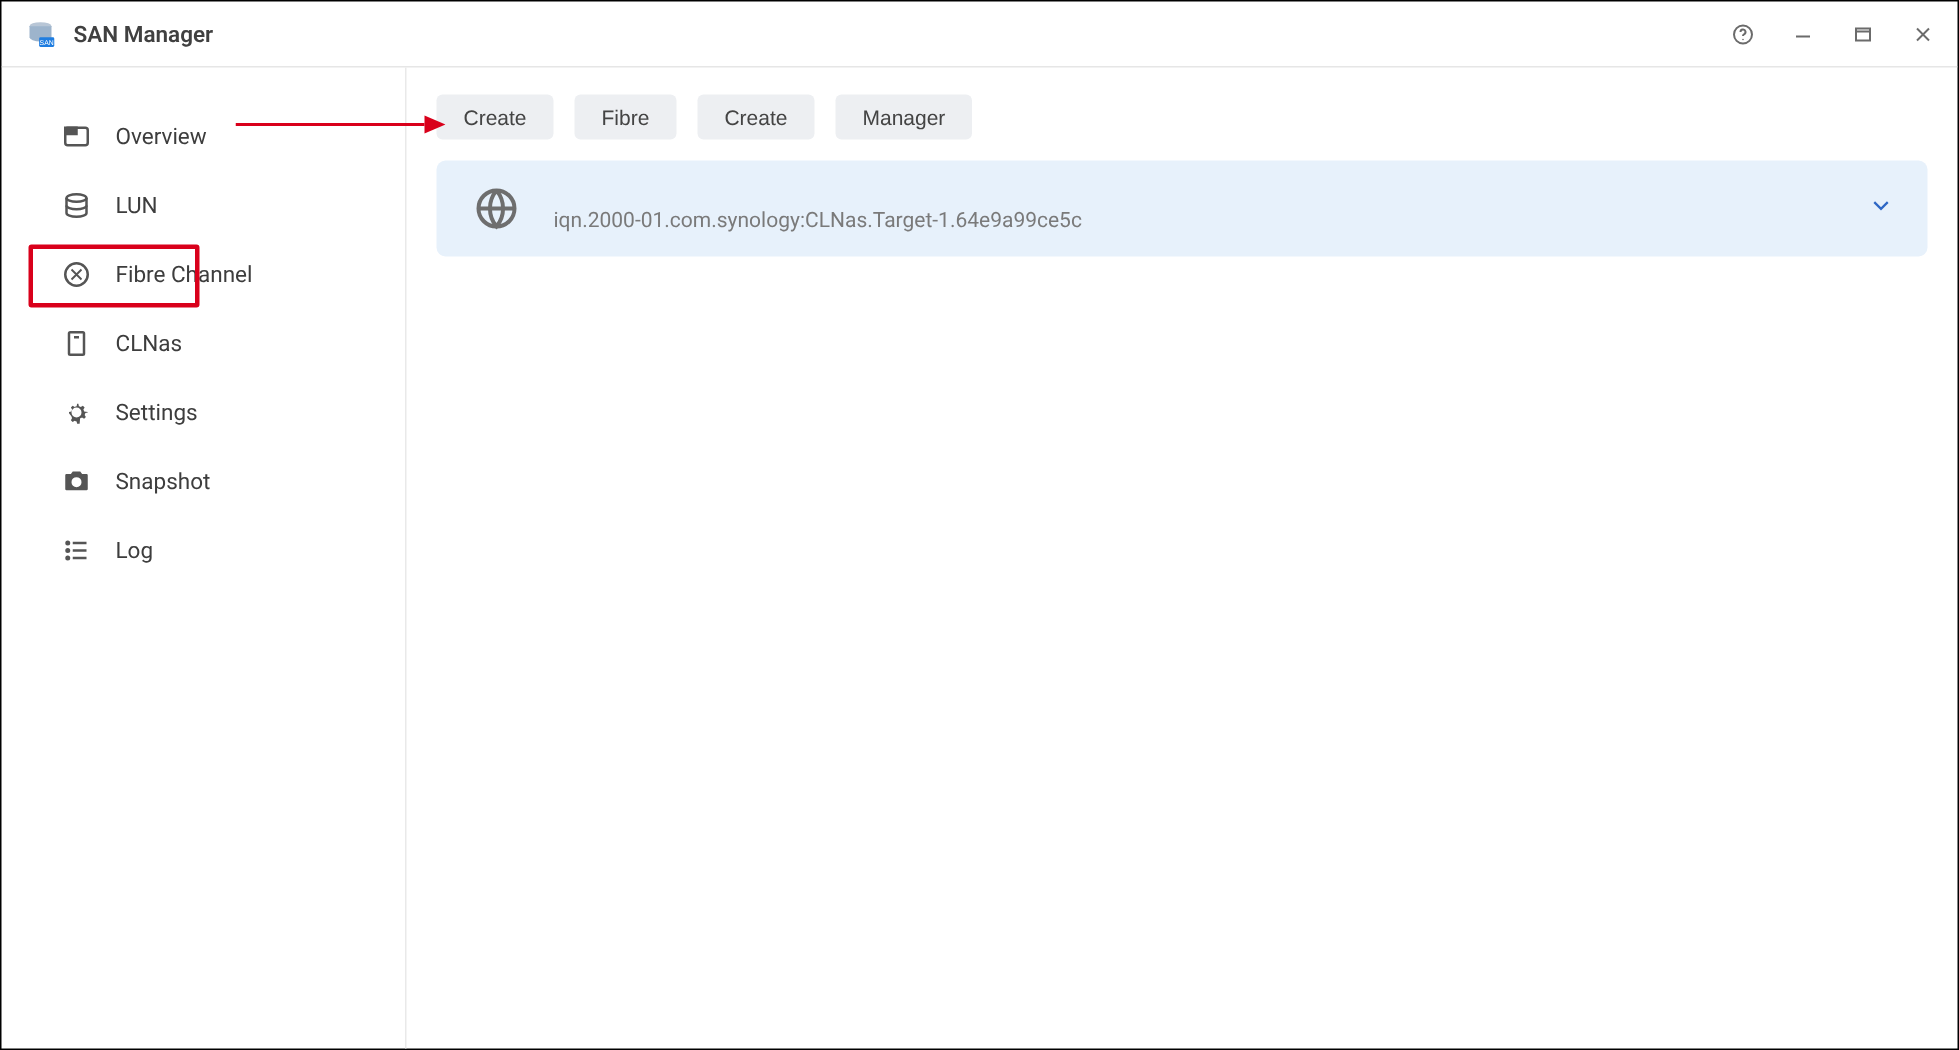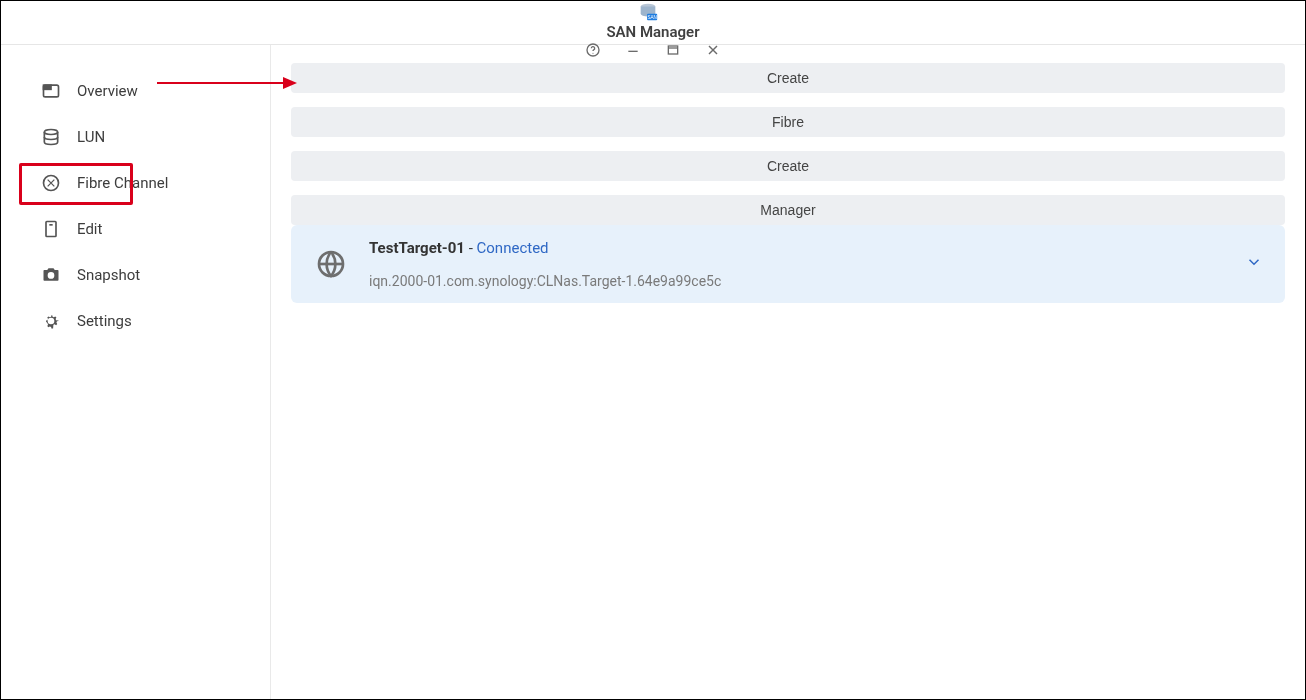--- a/index.html
+++ b/index.html
@@ -12,21 +12,20 @@
       border: 1px solid #000;
       position: relative;
     }
     
     .titlebar {
       display: flex;
       align-items: center;
       height: 44px;
       padding: 0 14px;
       border-bottom: 1px solid #e6e6e6;
-      flex-direction: column;
     }
     .app-icon {
       width: 24px;
       height: 24px;
       margin-right: 10px;
       display: inline-flex;
       align-items: center;
       justify-content: center;
     }
     .app-title {
@@ -87,21 +86,21 @@
       pointer-events: none;
     }
     
     .main {
       flex: 1;
       padding: 18px 20px;
     }
     .toolbar {
       display: flex;
       gap: 14px;
-      flex-direction: column;
+      margin-bottom: 14px;
     }
     .btn {
       background: #edeff2;
       border: none;
       border-radius: 4px;
       padding: 7px 18px;
       font-size: 14px;
       color: #444;
       cursor: pointer;
     }
@@ -201,60 +200,70 @@
       </span>
       <span>Fibre Channel</span>
     </div>
     <div class="side-item">
       <span class="side-icon">
         <svg viewBox="0 0 24 24" width="20" height="20" fill="none" stroke="currentColor" stroke-width="2">
             <rect x="6" y="3" width="12" height="18" rx="1"></rect>
             <line x1="10" y1="7" x2="14" y2="7"></line>
           </svg>
       </span>
-      <span>Edit</span>
+      <span>CLNas</span>
+    </div>
+    <div class="side-item">
+      <span class="side-icon">
+        <svg viewBox="0 0 24 24" width="20" height="20" fill="currentColor">
+            <path d="M12 8a4 4 0 1 0 0 8 4 4 0 0 0 0-8zm9 4l-1.9.4a7 7 0 0 1-.6 1.5l1 1.7-1.4 1.4-1.7-1a7 7 0 0 1-1.5.6L14.5 21h-2l-.4-1.9a7 7 0 0 1-1.5-.6l-1.7 1-1.4-1.4 1-1.7a7 7 0 0 1-.6-1.5L6 12.5v-1l1.9-.4a7 7 0 0 1 .6-1.5l-1-1.7L8.9 6.5l1.7 1a7 7 0 0 1 1.5-.6L12.5 5h1l.4 1.9a7 7 0 0 1 1.5.6l1.7-1 1.4 1.4-1 1.7c.3.5.5 1 .6 1.5L21 11.5v1z"></path>
+          </svg>
+      </span>
+      <span>Settings</span>
     </div>
     <div class="side-item">
       <span class="side-icon">
         <svg viewBox="0 0 24 24" width="20" height="20" fill="currentColor">
             <path d="M9 4l-1.5 2H4a1 1 0 0 0-1 1v11a1 1 0 0 0 1 1h16a1 1 0 0 0 1-1V7a1 1 0 0 0-1-1h-3.5L15 4H9zm3 4.5a4 4 0 1 1 0 8 4 4 0 0 1 0-8z"></path>
           </svg>
       </span>
       <span>Snapshot</span>
     </div>
     <div class="side-item">
       <span class="side-icon">
-        <svg viewBox="0 0 24 24" width="20" height="20" fill="currentColor">
-            <path d="M12 8a4 4 0 1 0 0 8 4 4 0 0 0 0-8zm9 4l-1.9.4a7 7 0 0 1-.6 1.5l1 1.7-1.4 1.4-1.7-1a7 7 0 0 1-1.5.6L14.5 21h-2l-.4-1.9a7 7 0 0 1-1.5-.6l-1.7 1-1.4-1.4 1-1.7a7 7 0 0 1-.6-1.5L6 12.5v-1l1.9-.4a7 7 0 0 1 .6-1.5l-1-1.7L8.9 6.5l1.7 1a7 7 0 0 1 1.5-.6L12.5 5h1l.4 1.9a7 7 0 0 1 1.5.6l1.7-1 1.4 1.4-1 1.7c.3.5.5 1 .6 1.5L21 11.5v1z"></path>
-          </svg>
-      </span>
-      <span>Settings</span>
+        <svg viewBox="0 0 24 24" width="20" height="20" fill="none" stroke="currentColor" stroke-width="2">
+            <line x1="9" y1="6" x2="20" y2="6"></line>
+            <line x1="9" y1="12" x2="20" y2="12"></line>
+            <line x1="9" y1="18" x2="20" y2="18"></line>
+            <circle cx="5" cy="6" r="1" fill="currentColor"></circle>
+            <circle cx="5" cy="12" r="1" fill="currentColor"></circle>
+            <circle cx="5" cy="18" r="1" fill="currentColor"></circle>
+          </svg>
+      </span>
+      <span>Log</span>
     </div>
   </div>
 
   <div class="main">
     <div class="toolbar">
       <button class="btn">Create</button>
       <button class="btn">Fibre</button>
       <button class="btn">Create</button>
       <button class="btn">Manager</button>
     </div>
 
     <div class="target-row">
       <span class="globe-big">
         <svg viewBox="0 0 24 24" width="32" height="32" fill="none" stroke="currentColor" stroke-width="2">
             <circle cx="12" cy="12" r="9"></circle>
             <path d="M3 12h18"></path>
             <path d="M12 3a14 14 0 0 1 0 18a14 14 0 0 1 0-18"></path>
           </svg>
       </span>
       <div class="target-text">
-        <div class="target-title-line">
-          <span class="tname">TestTarget-01</span><span> - </span><span class="tstatus">Connected</span>
-        </div>
         <div class="target-sub">iqn.2000-01.com.synology:CLNas.Target-1.64e9a99ce5c</div>
       </div>
       <span class="chevron">
         <svg viewBox="0 0 24 24" width="18" height="18" fill="none" stroke="currentColor" stroke-width="2">
             <polyline points="6 9 12 15 18 9"></polyline>
           </svg>
       </span>
     </div>
   </div>
 </div>

